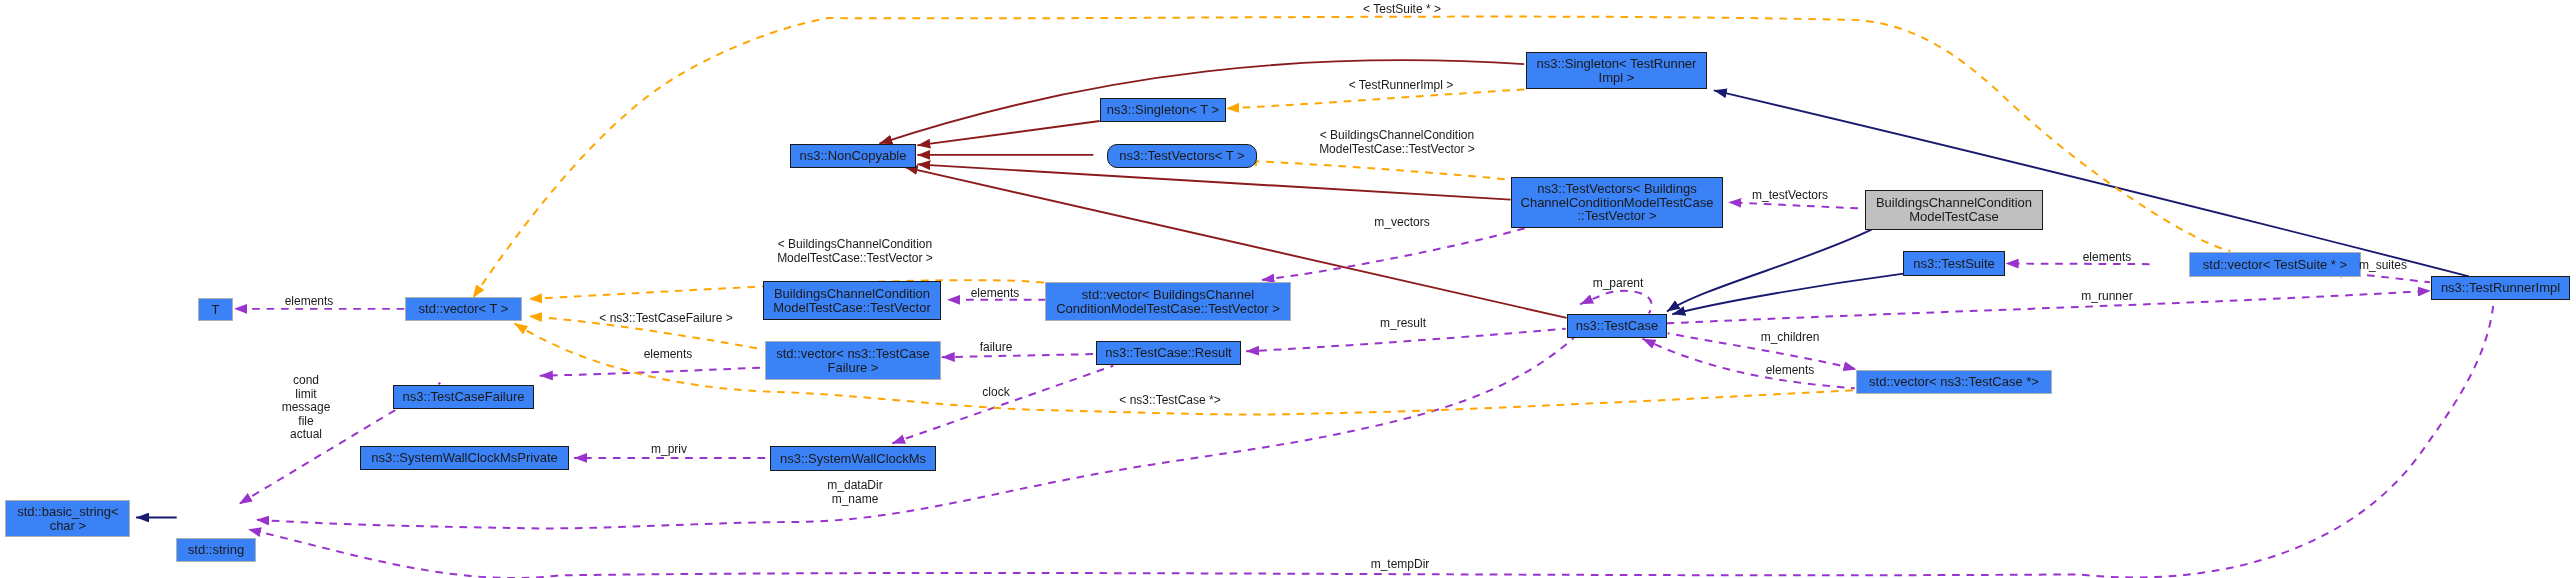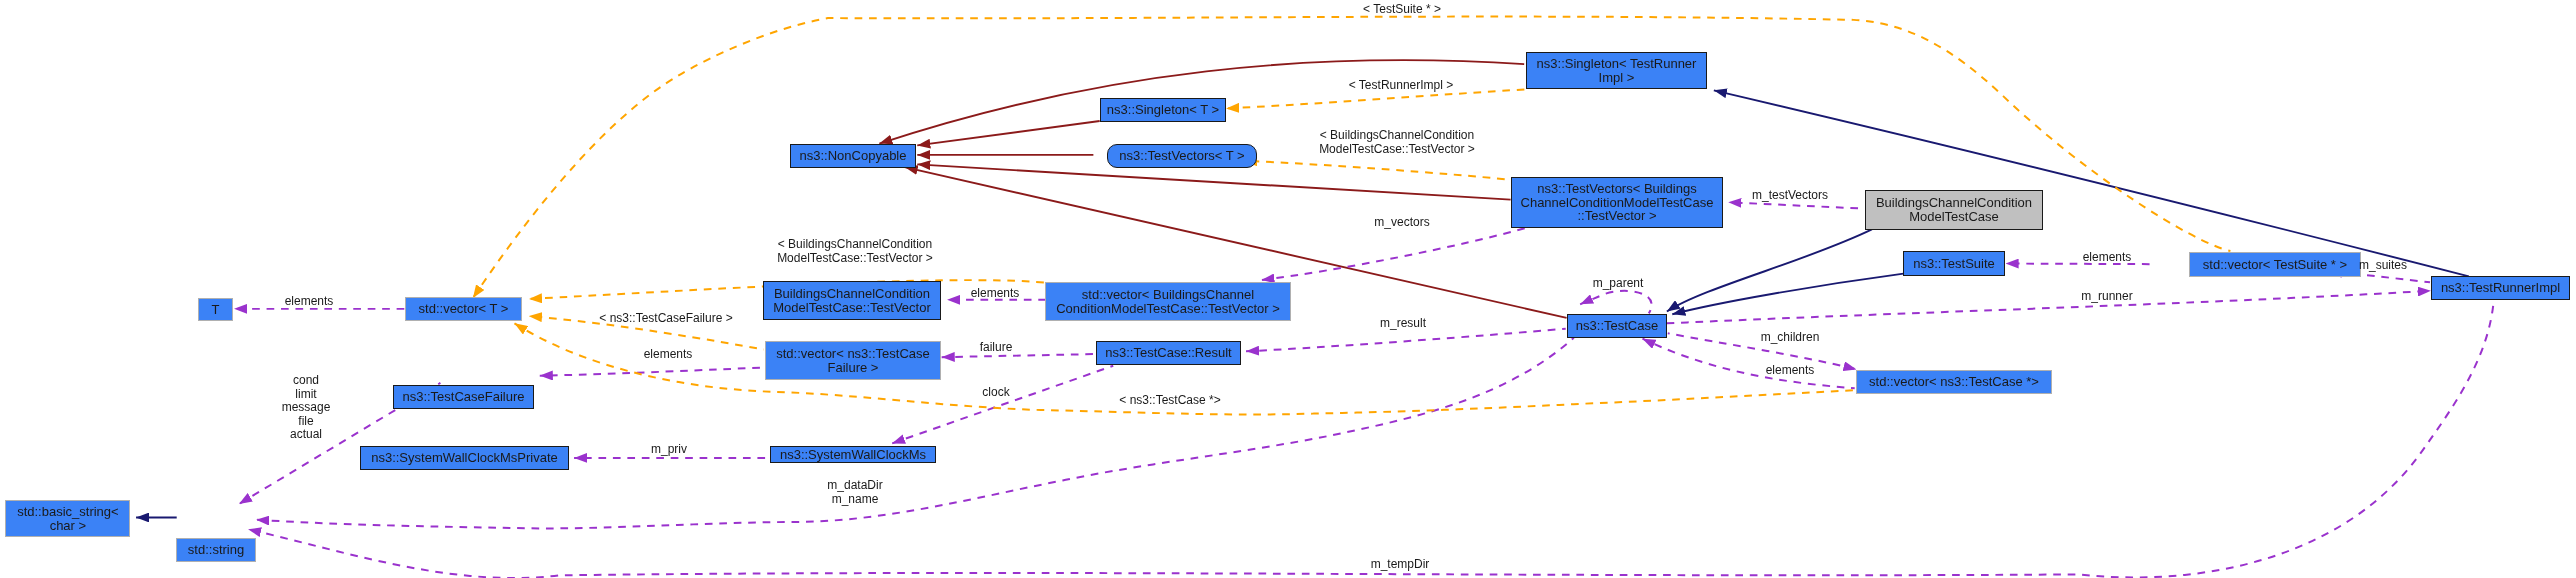--- a/index.html
+++ b/index.html
@@ -73,21 +73,21 @@
     <div class="node tmpl" style="left: 405px; top: 297px; width: 117px; height: 23.5px;">std::vector&lt; T &gt;</div>
     <div class="node solid" style="left: 393px; top: 361px; width: 141px; height: 23.5px; margin-top: 24px;">ns3::TestCaseFailure</div>
     <div class="node solid" style="left: 360px; top: 446px; width: 209px; height: 23.5px;">ns3::SystemWallClockMsPrivate</div>
     <div class="node tmpl" style="left: 5.4px; top: 500px; width: 125px; height: 37px;">std::basic_string&lt;
 char &gt;</div>
     <div class="node tmpl" style="left: 176px; top: 506px; width: 80px; height: 23.5px; margin-top: 32px;">std::string</div>
     <div class="node solid" style="left: 763px; top: 281px; width: 178px; height: 39px;">BuildingsChannelCondition
 ModelTestCase::TestVector</div>
     <div class="node tmpl" style="left: 765px; top: 341px; width: 176px; height: 39px;">std::vector&lt; ns3::TestCase
 Failure &gt;</div>
-    <div class="node solid" style="left: 770px; top: 446px; width: 166px; height: 17px;">ns3::SystemWallClockMs</div>
+    <div class="node solid" style="left: 770px; top: 446px; width: 166px; height: 25px;">ns3::SystemWallClockMs</div>
     <div class="node solid" style="left: 790px; top: 144px; width: 126px; height: 23.5px;">ns3::NonCopyable</div>
     <div class="node solid" style="left: 1100px; top: 98px; width: 126px; height: 24.4px;">ns3::Singleton&lt; T &gt;</div>
     <div class="node solid" style="left: 1107px; top: 144px; width: 150px; height: 23.5px; border-radius: 10px;">ns3::TestVectors&lt; T &gt;</div>
     <div class="node tmpl" style="left: 1045px; top: 282px; width: 246px; height: 39px;">std::vector&lt; BuildingsChannel
 ConditionModelTestCase::TestVector &gt;</div>
     <div class="node solid" style="left: 1096px; top: 341px; width: 145px; height: 23.5px;">ns3::TestCase::Result</div>
     <div class="node solid" style="left: 1526px; top: 52px; width: 181px; height: 37px;">ns3::Singleton&lt; TestRunner
 Impl &gt;</div>
     <div class="node solid" style="left: 1511px; top: 177px; width: 212px; height: 51px;">ns3::TestVectors&lt; Buildings
 ChannelConditionModelTestCase

